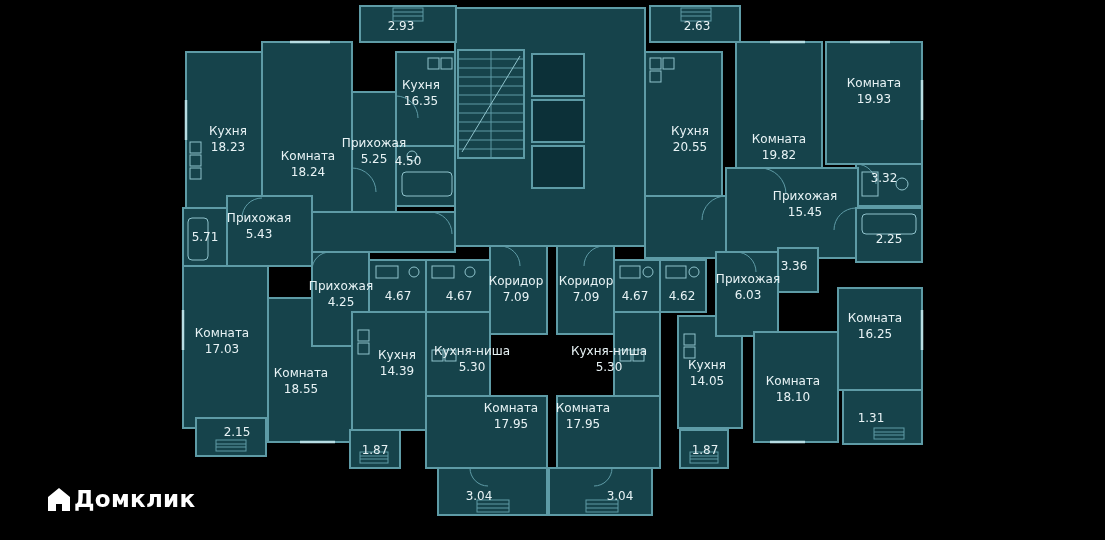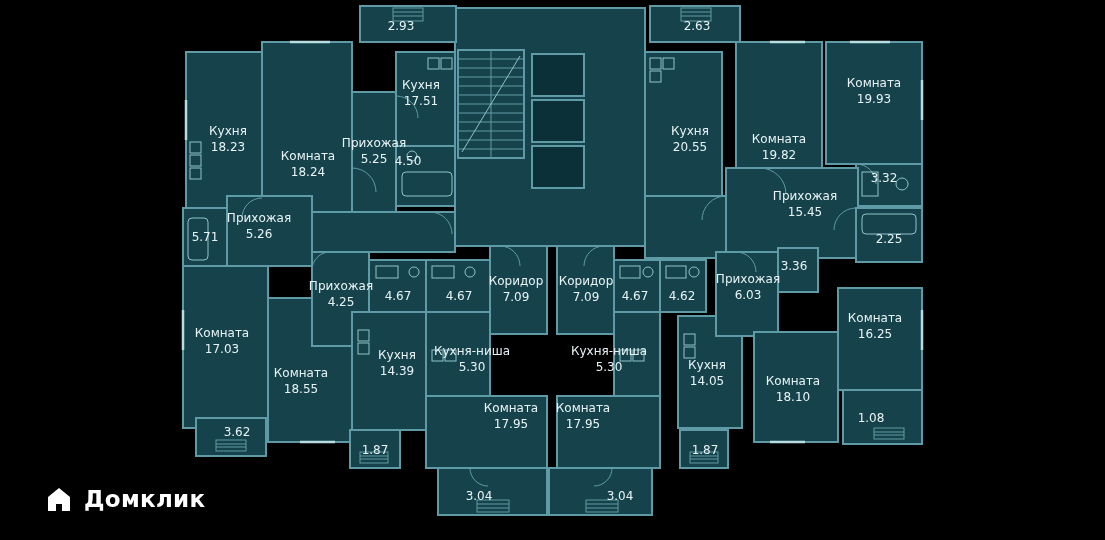--- a/index.html
+++ b/index.html
@@ -14,21 +14,21 @@
   .fx  { stroke:#8fc3cc; stroke-width:1; fill:none; }
   .win { stroke:#b7dde3; stroke-width:2.5; fill:none; }
   .room-label {
     position:absolute; transform:translate(-50%,-50%); text-align:center;
     color:#e8f3f5; font-size:12px; line-height:1.3; white-space:nowrap;
     pointer-events:none;
   }
   .room-name:empty { display:none; }
   .logo {
     position:absolute; left:44px; top:484px; display:flex;
-    align-items:center; gap:10px; color:#ffffff;
+    align-items:center; color:#ffffff;
   }
   .logo-text { font-size:23px; font-weight:bold; letter-spacing:.3px; }
 </style>
 </head>
 <body>
 
 <div class="stage">
 
   <svg class="plan" width="1105" height="540" viewBox="0 0 1105 540">
 
@@ -192,21 +192,21 @@
   <div class="room-label" style="left:308px;top:165px">
       <div class="room-name">Комната</div>
       <div class="room-area">18.24</div>
     </div>
   <div class="room-label" style="left:374px;top:152px">
       <div class="room-name">Прихожая</div>
       <div class="room-area">5.25</div>
     </div>
   <div class="room-label" style="left:421px;top:94px">
       <div class="room-name">Кухня</div>
-      <div class="room-area">17.51</div>
+      <div class="room-area">16.35</div>
     </div>
   <div class="room-label" style="left:401px;top:27px">
       <div class="room-area">2.93</div>
     </div>
   <div class="room-label" style="left:408px;top:162px">
       <div class="room-area">4.50</div>
     </div>
   <div class="room-label" style="left:697px;top:27px">
       <div class="room-area">2.63</div>
     </div>
@@ -230,32 +230,32 @@
       <div class="room-area">15.45</div>
     </div>
   <div class="room-label" style="left:889px;top:240px">
       <div class="room-area">2.25</div>
     </div>
   <div class="room-label" style="left:205px;top:238px">
       <div class="room-area">5.71</div>
     </div>
   <div class="room-label" style="left:259px;top:227px">
       <div class="room-name">Прихожая</div>
-      <div class="room-area">5.26</div>
+      <div class="room-area">5.43</div>
     </div>
   <div class="room-label" style="left:222px;top:342px">
       <div class="room-name">Комната</div>
       <div class="room-area">17.03</div>
     </div>
   <div class="room-label" style="left:301px;top:382px">
       <div class="room-name">Комната</div>
       <div class="room-area">18.55</div>
     </div>
   <div class="room-label" style="left:237px;top:433px">
-      <div class="room-area">3.62</div>
+      <div class="room-area">2.15</div>
     </div>
   <div class="room-label" style="left:341px;top:295px">
       <div class="room-name">Прихожая</div>
       <div class="room-area">4.25</div>
     </div>
   <div class="room-label" style="left:398px;top:297px">
       <div class="room-area">4.67</div>
     </div>
   <div class="room-label" style="left:459px;top:297px">
       <div class="room-area">4.67</div>
@@ -307,21 +307,21 @@
     </div>
   <div class="room-label" style="left:793px;top:390px">
       <div class="room-name">Комната</div>
       <div class="room-area">18.10</div>
     </div>
   <div class="room-label" style="left:875px;top:327px">
       <div class="room-name">Комната</div>
       <div class="room-area">16.25</div>
     </div>
   <div class="room-label" style="left:871px;top:419px">
-      <div class="room-area">1.08</div>
+      <div class="room-area">1.31</div>
     </div>
   <div class="room-label" style="left:375px;top:451px">
       <div class="room-area">1.87</div>
     </div>
   <div class="room-label" style="left:705px;top:451px">
       <div class="room-area">1.87</div>
     </div>
   <div class="room-label" style="left:479px;top:497px">
       <div class="room-area">3.04</div>
     </div>

